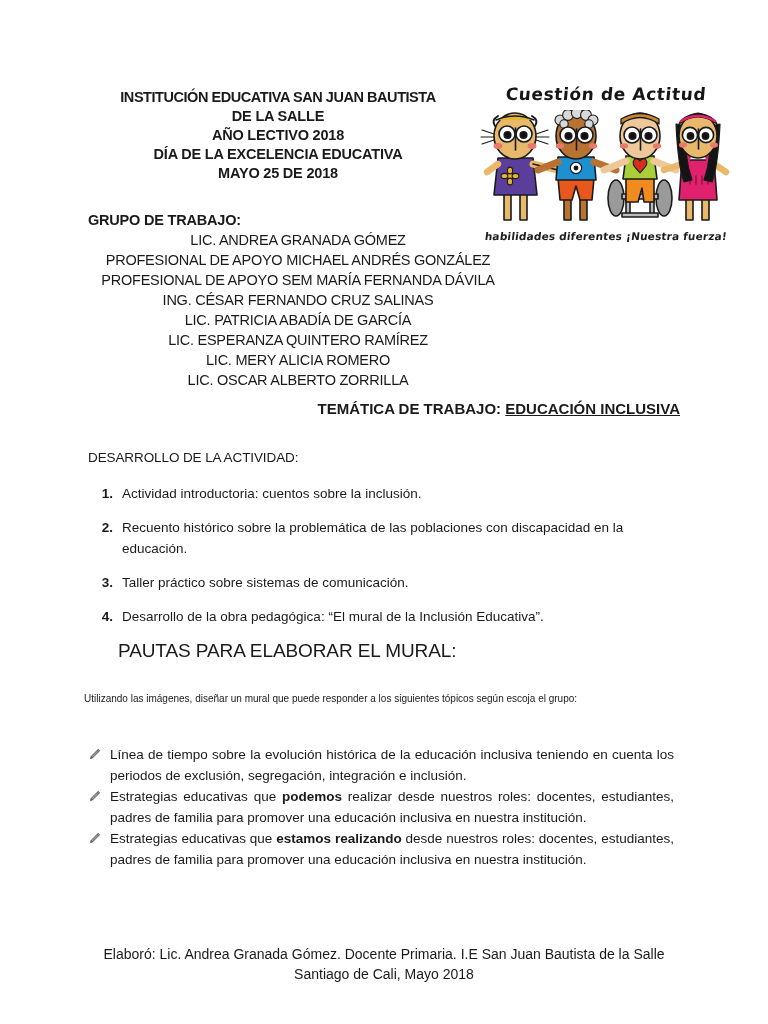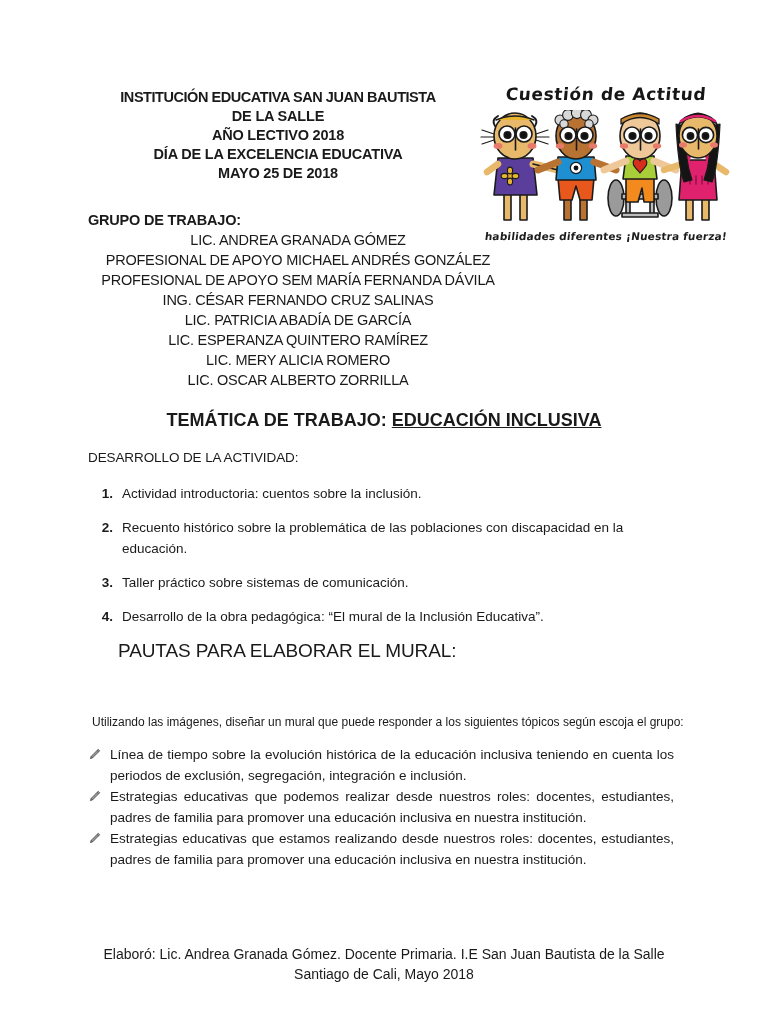--- a/index.html
+++ b/index.html
@@ -99,25 +99,25 @@
     line-height: 20px;
     letter-spacing: -0.25px;
     white-space: nowrap;
     text-align: center;
   }
 
   
   .tematica {
     position: absolute;
     left: 88px;
-    top: 410px;
+    top: 400px;
     width: 592px;
-    text-align: center;
+    text-align: right;
     font-weight: bold;
-    font-size: 18px;
+    font-size: 15px;
   }
   .tematica .u { text-decoration: underline; }
 
   .desarrollo {
     position: absolute;
     left: 88px;
     top: 450px;
     font-weight: normal;
     font-size: 13.5px;
     letter-spacing: -0.1px;
@@ -150,27 +150,26 @@
   .pautas {
     margin-left: 30px;
     font-size: 19px;
     line-height: 21px;
     letter-spacing: -0.1px;
   }
 
   
   .intro-para {
     position: absolute;
-    left: 92px;
+    left: 84px;
     top: 688px;
     width: 608px;
-    font-size: 12px;
+    font-size: 10px;
     line-height: 21.5px;
     text-align: justify;
-    margin-top: 24px;
   }
 
   
   .bullets {
     position: absolute;
     left: 88px;
     top: 745px;
     width: 586px;
   }
   .bullet {
@@ -182,21 +181,21 @@
   .bullet .marker {
     flex: 0 0 22px;
     width: 22px;
     padding-top: 2px;
     color: #555;
   }
   .bullet .btxt {
     flex: 1;
     text-align: justify;
   }
-  .bullet b { font-weight: normal; }
+  .bullet b { font-weight: bold; }
 
   
   .footer {
     position: absolute;
     left: 88px;
     top: 944px;
     width: 592px;
     text-align: center;
     font-size: 14px;
     line-height: 20px;

